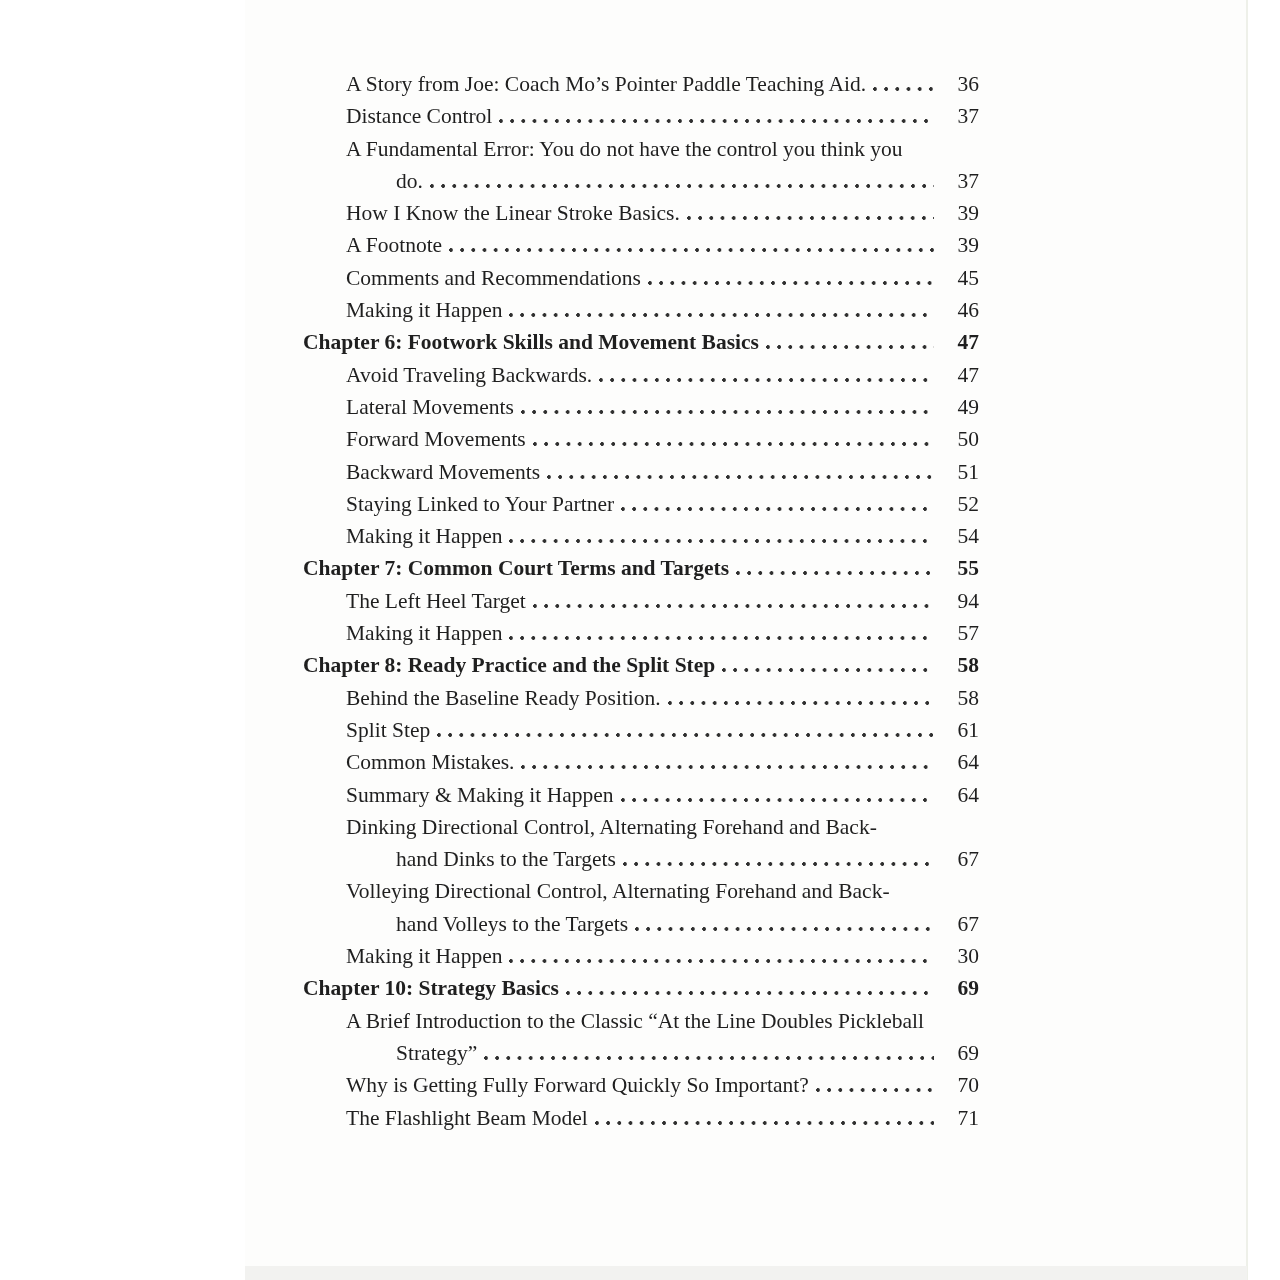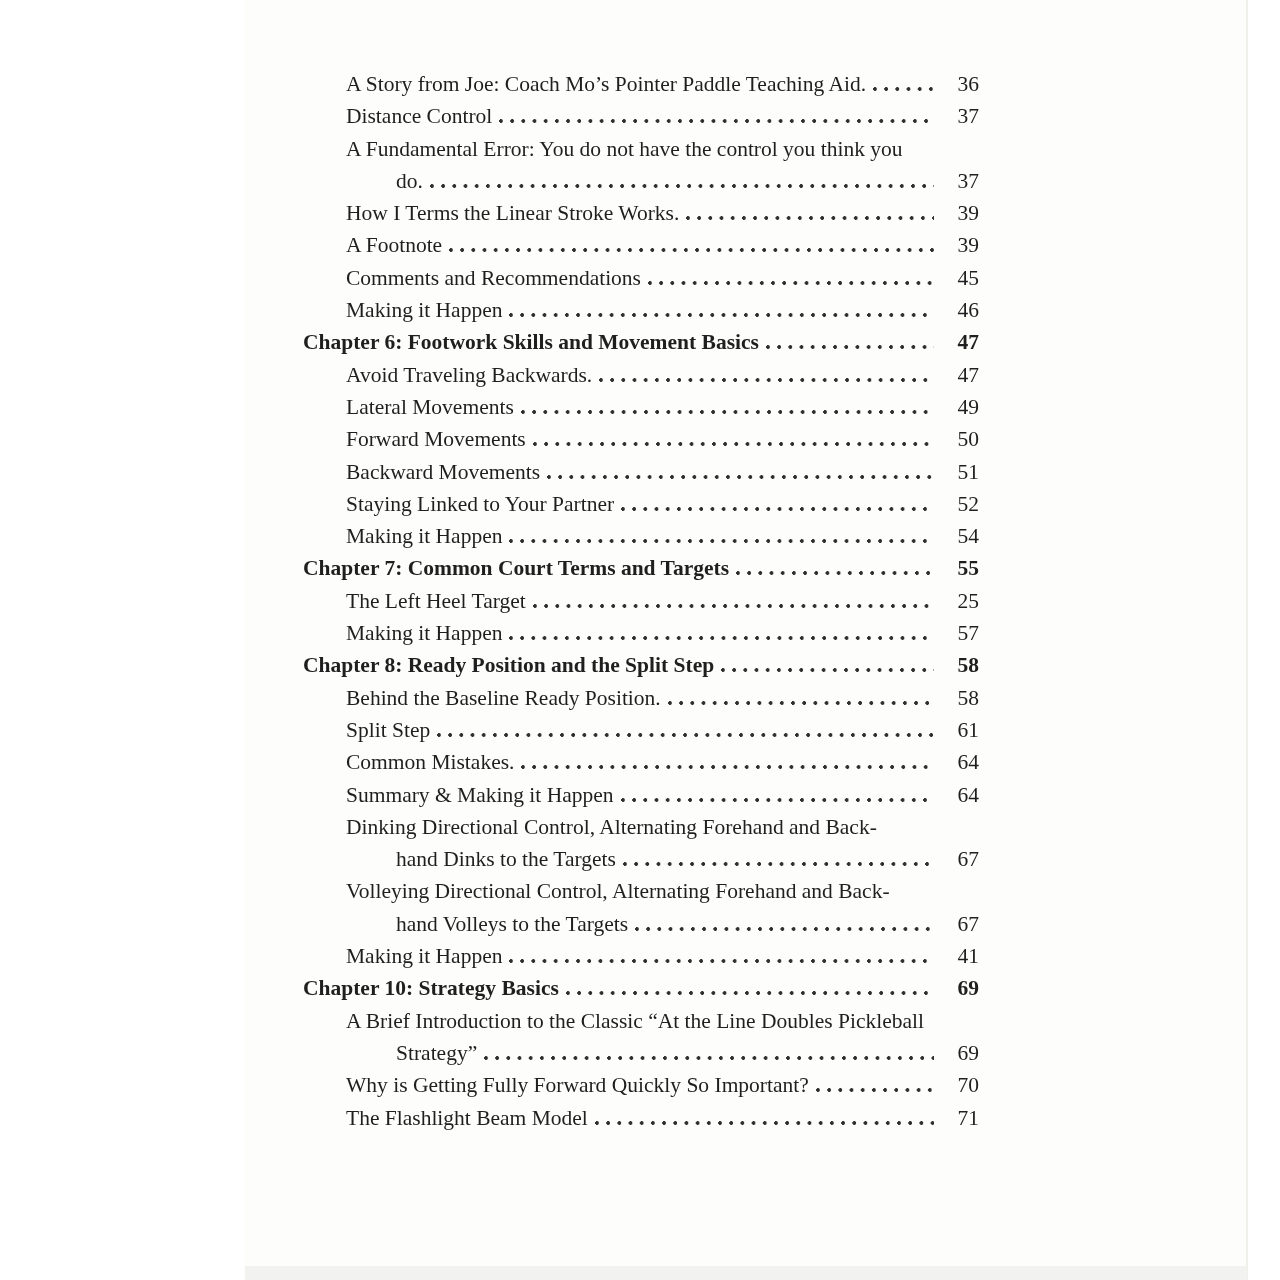--- a/index.html
+++ b/index.html
@@ -79,21 +79,21 @@
     </div>
     <div class="row lvl1">
       <span class="t">A Fundamental Error: You do not have the control you think you</span>
     </div>
     <div class="row lvl2">
       <span class="t">do.</span>
       <span class="leader"></span>
       <span class="n">37</span>
     </div>
     <div class="row lvl1">
-      <span class="t">How I Terms the Linear Stroke Works.</span>
+      <span class="t">How I Know the Linear Stroke Basics.</span>
       <span class="leader"></span>
       <span class="n">39</span>
     </div>
     <div class="row lvl1">
       <span class="t">A Footnote</span>
       <span class="leader"></span>
       <span class="n">39</span>
     </div>
     <div class="row lvl1">
       <span class="t">Comments and Recommendations</span>
@@ -141,29 +141,29 @@
       <span class="n">54</span>
     </div>
     <div class="row lvl0 bold">
       <span class="t">Chapter 7: Common Court Terms and Targets</span>
       <span class="leader"></span>
       <span class="n">55</span>
     </div>
     <div class="row lvl1">
       <span class="t">The Left Heel Target</span>
       <span class="leader"></span>
-      <span class="n">25</span>
+      <span class="n">94</span>
     </div>
     <div class="row lvl1">
       <span class="t">Making it Happen</span>
       <span class="leader"></span>
       <span class="n">57</span>
     </div>
     <div class="row lvl0 bold">
-      <span class="t">Chapter 8: Ready Position and the Split Step</span>
+      <span class="t">Chapter 8: Ready Practice and the Split Step</span>
       <span class="leader"></span>
       <span class="n">58</span>
     </div>
     <div class="row lvl1">
       <span class="t">Behind the Baseline Ready Position.</span>
       <span class="leader"></span>
       <span class="n">58</span>
     </div>
     <div class="row lvl1">
       <span class="t">Split Step</span>
@@ -192,21 +192,21 @@
       <span class="t">Volleying Directional Control, Alternating Forehand and Back-</span>
     </div>
     <div class="row lvl2">
       <span class="t">hand Volleys to the Targets</span>
       <span class="leader"></span>
       <span class="n">67</span>
     </div>
     <div class="row lvl1">
       <span class="t">Making it Happen</span>
       <span class="leader"></span>
-      <span class="n">41</span>
+      <span class="n">30</span>
     </div>
     <div class="row lvl0 bold">
       <span class="t">Chapter 10: Strategy Basics</span>
       <span class="leader"></span>
       <span class="n">69</span>
     </div>
     <div class="row lvl1">
       <span class="t">A Brief Introduction to the Classic “At the Line Doubles Pickleball</span>
     </div>
     <div class="row lvl2">

